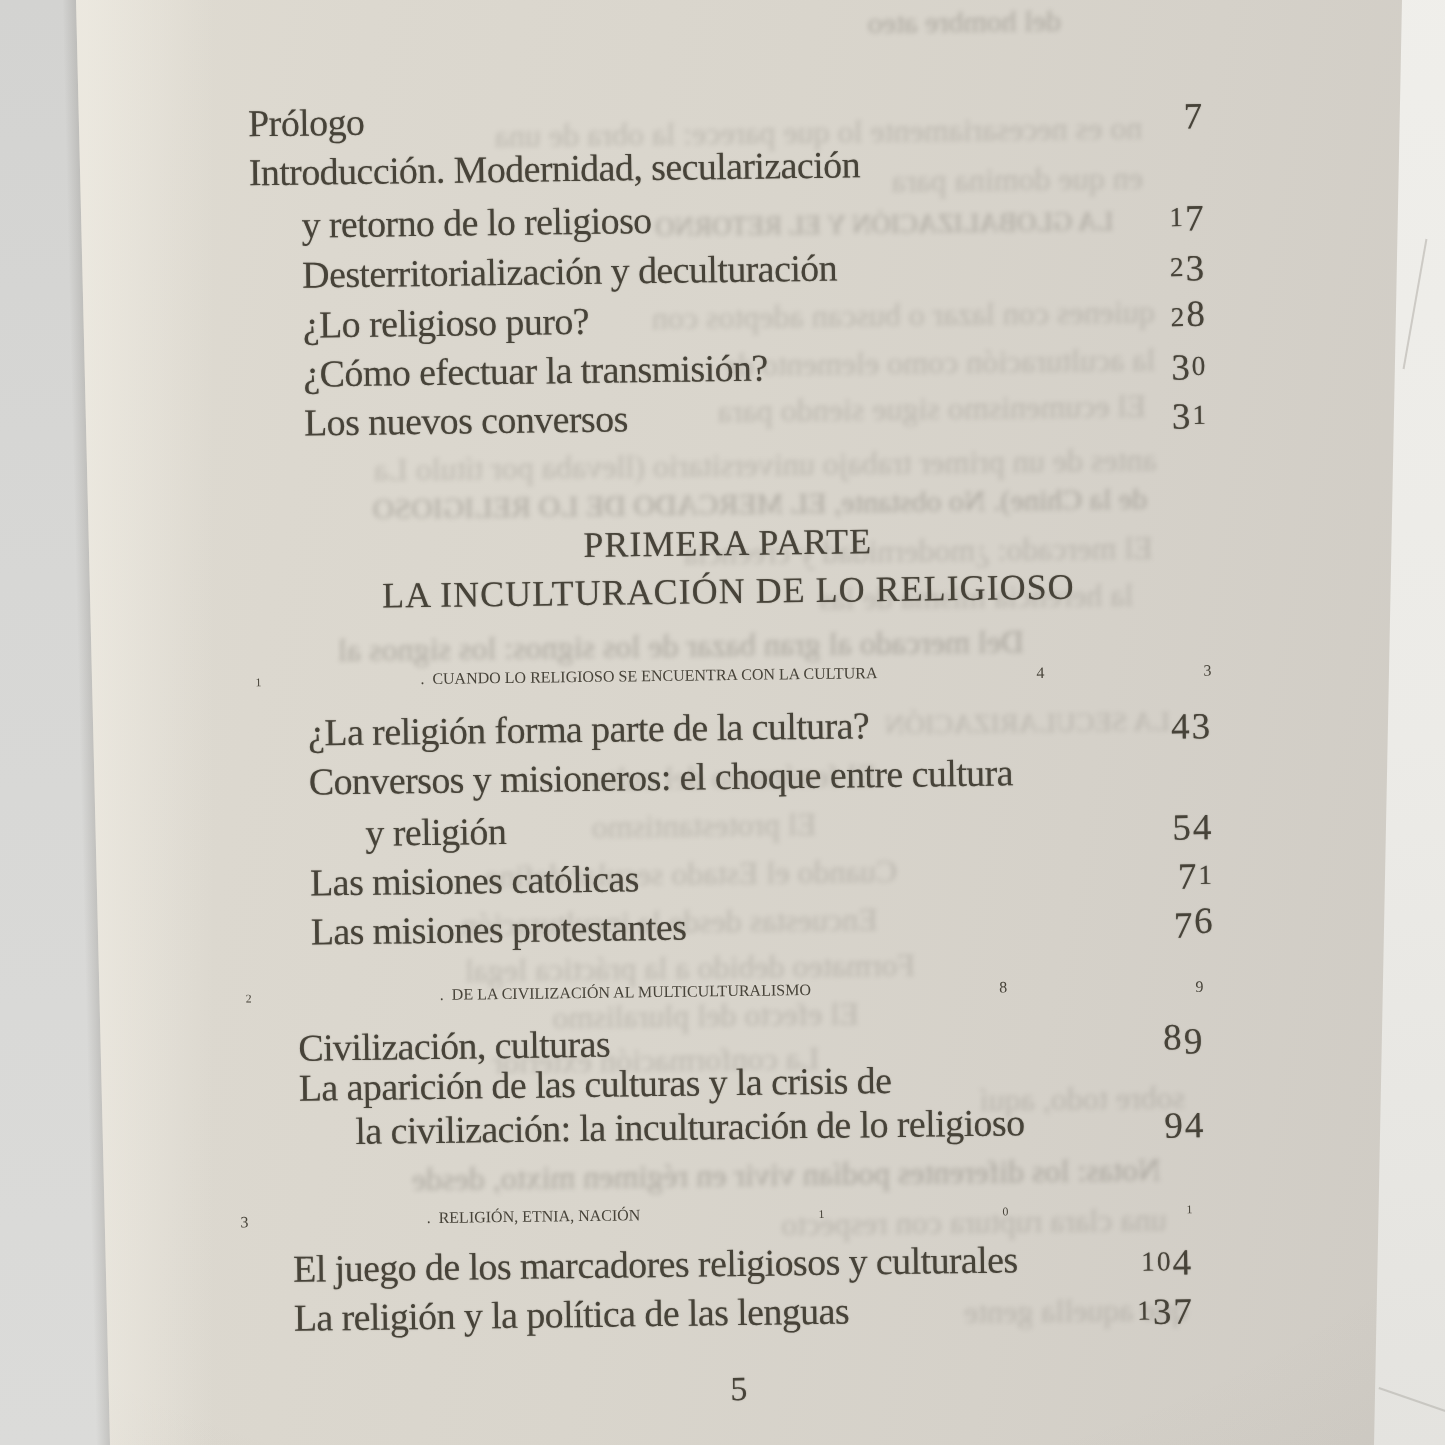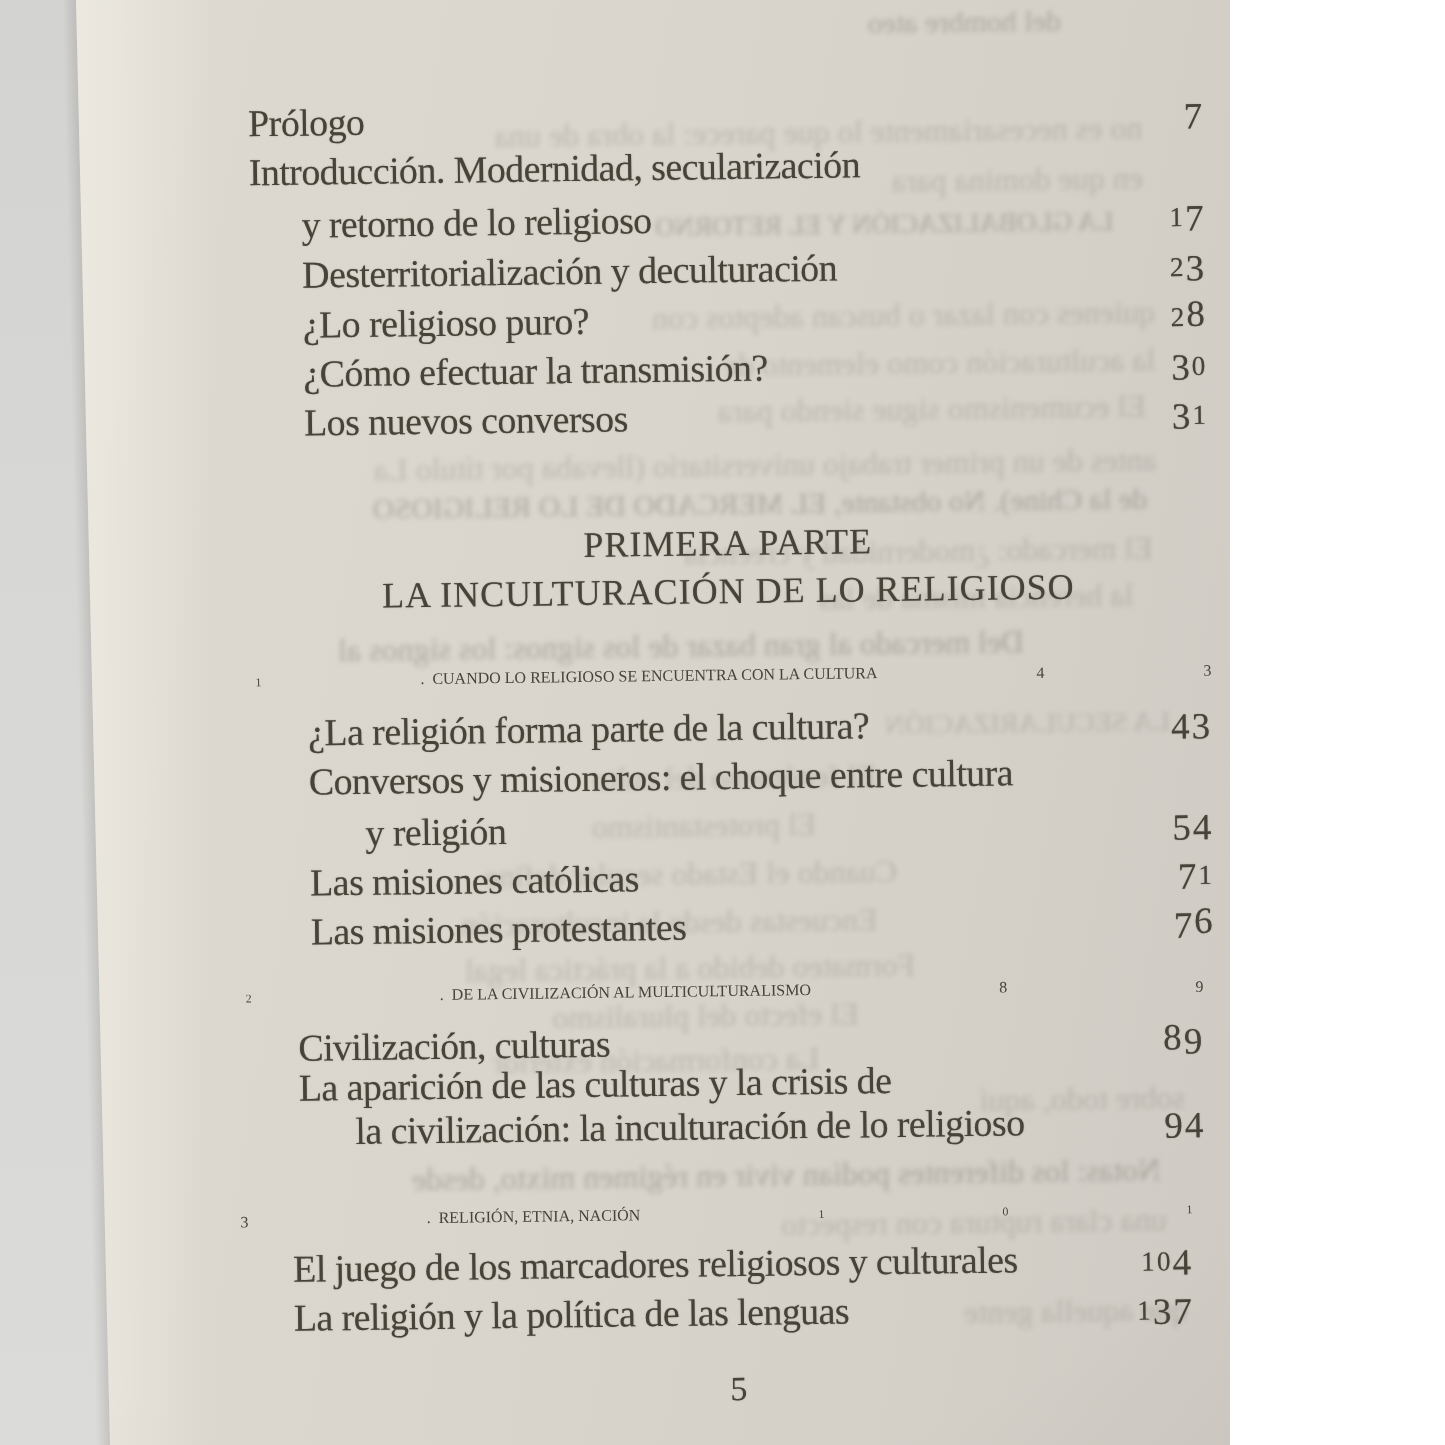--- a/index.html
+++ b/index.html
@@ -1,17 +1,17 @@
 <!DOCTYPE html>
 <html><head>
 <meta charset="utf-8">
 <style>
   html,body{margin:0;padding:0;}
   #canvas{
-    position:relative; width:1230px; height:1445px; overflow:hidden;
+    position:relative; width:1445px; height:1445px; overflow:hidden;
     background:linear-gradient(175deg,#f0efeb 0%,#ecebe7 55%,#e4e3df 100%);
     font-family:"Liberation Serif","DejaVu Serif",serif;
   }
   
   .desk-left{position:absolute;left:0;top:0;width:130px;height:100%;
     background:linear-gradient(180deg,#d3d3d1 0%,#d7d7d5 40%,#dbdbd9 100%);}
   
   .seam{position:absolute;left:62px;top:-12px;width:16px;height:1470px;
     background:linear-gradient(90deg,rgba(95,92,86,0) 0%,rgba(95,92,86,.22) 100%);
     transform:rotate(-1.35deg);transform-origin:top center;}

